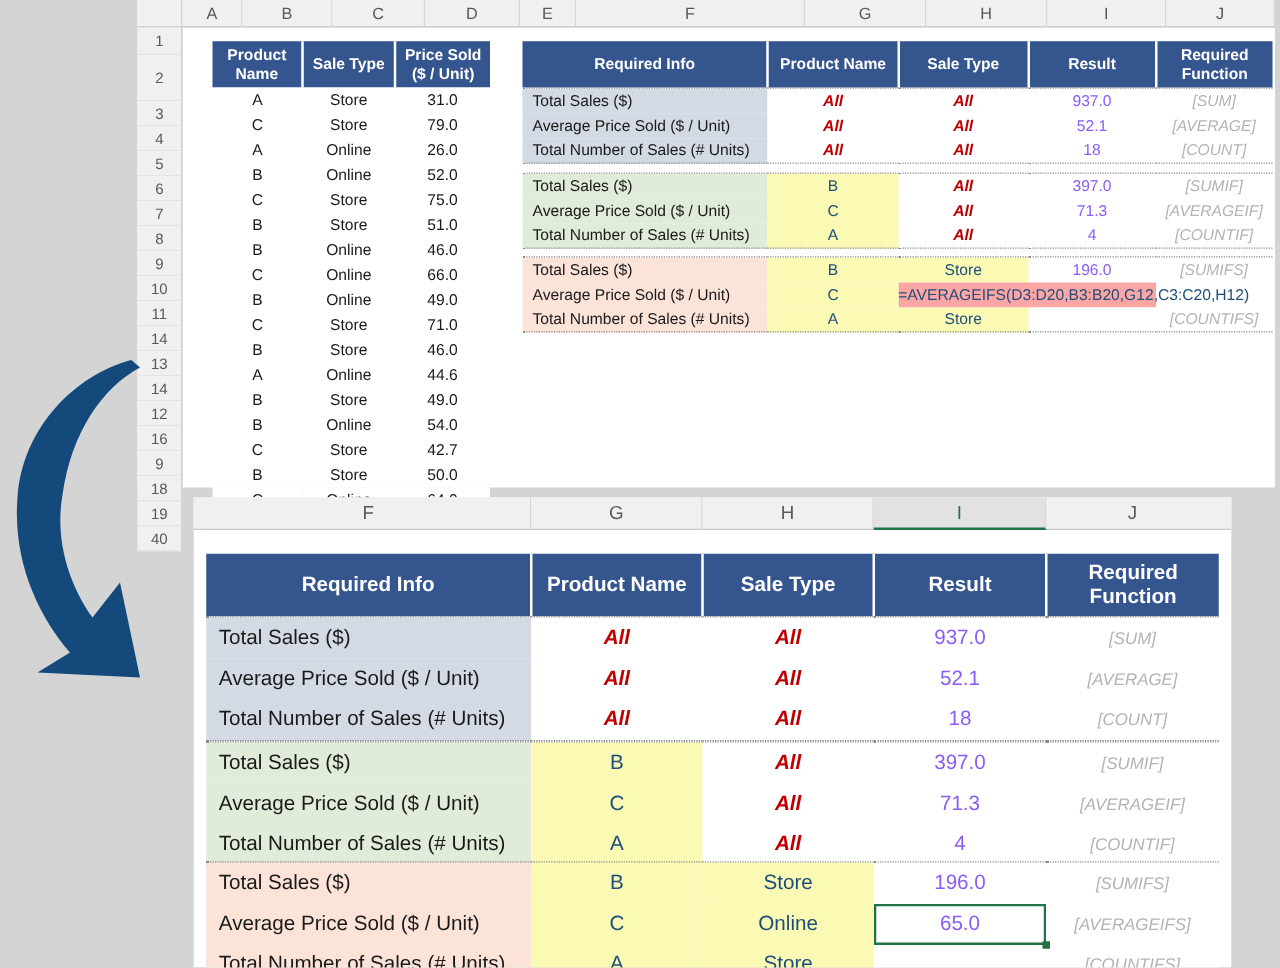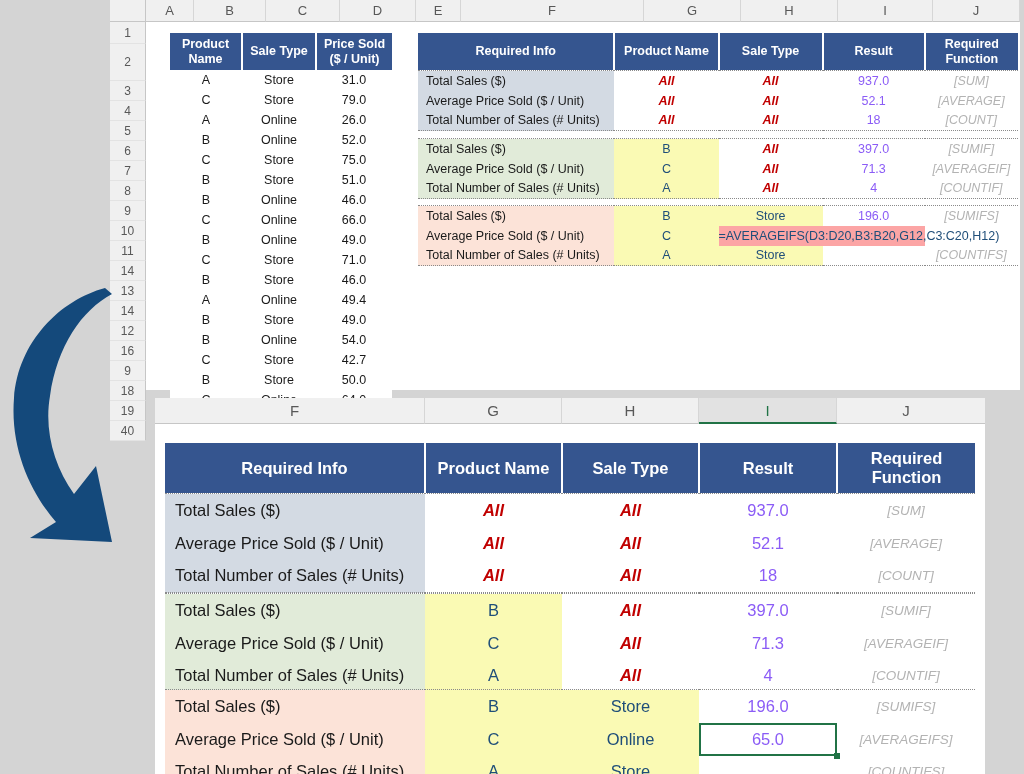--- a/index.html
+++ b/index.html
@@ -240,21 +240,21 @@
             <td>71.0</td>
           </tr>
           <tr>
             <td>B</td>
             <td>Store</td>
             <td>46.0</td>
           </tr>
           <tr>
             <td>A</td>
             <td>Online</td>
-            <td>49.4</td>
+            <td>44.6</td>
           </tr>
           <tr>
             <td>B</td>
             <td>Store</td>
             <td>49.0</td>
           </tr>
           <tr>
             <td>B</td>
             <td>Online</td>
             <td>54.0</td>

